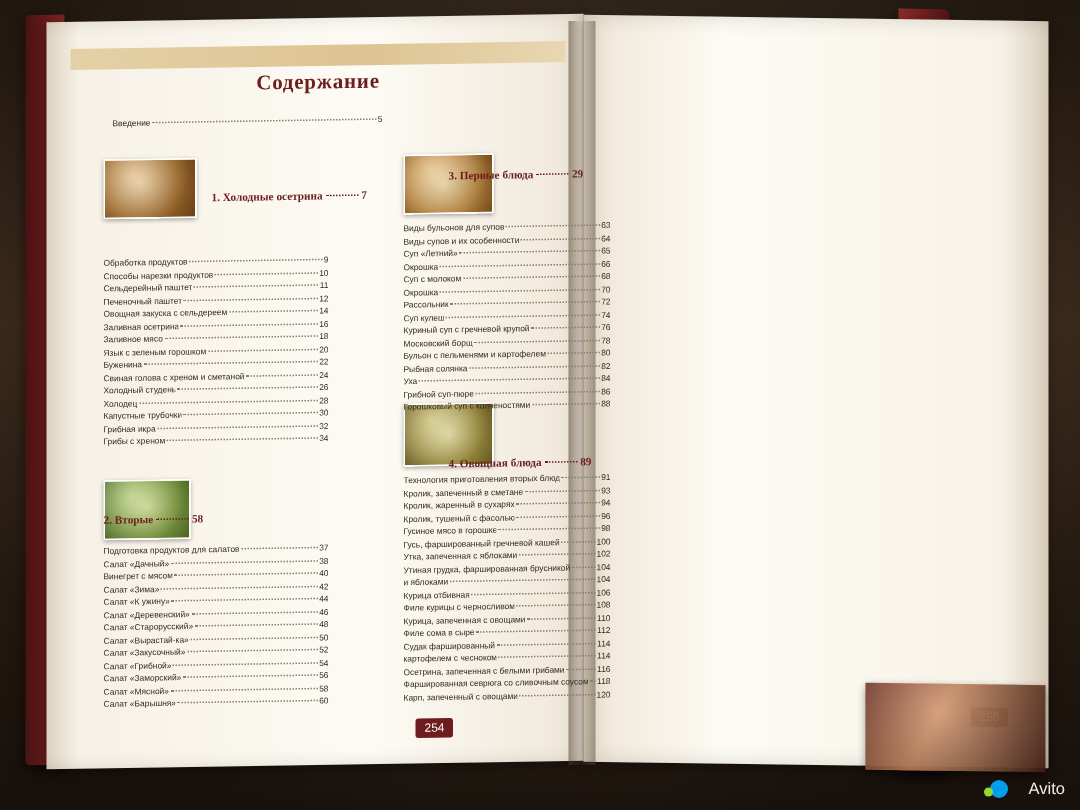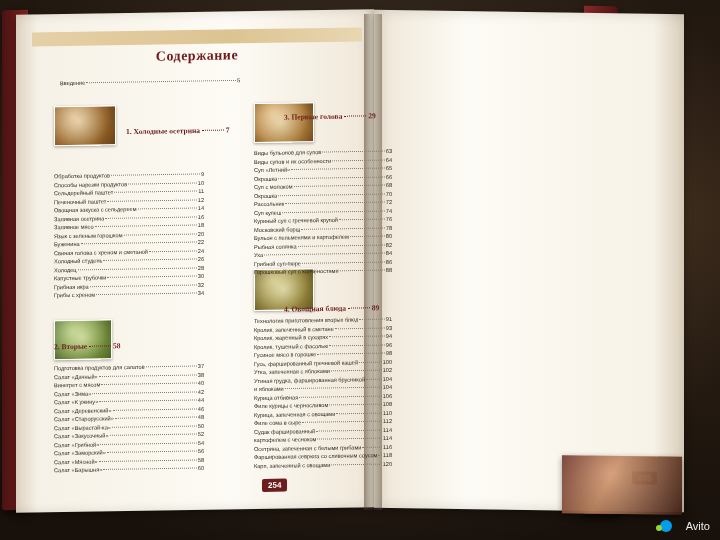--- a/index.html
+++ b/index.html
@@ -15,21 +15,21 @@
     position:absolute; inset:0;
     background:
       linear-gradient(180deg,#3a2a1c 0%,#4a3322 18%,#5c4129 40%,#3e2c1d 75%,#2a1d13 100%);
   }
   .desk:after{
     content:""; position:absolute; inset:0;
     background:radial-gradient(ellipse at 50% 40%, rgba(255,255,255,0.06), rgba(0,0,0,0.45) 80%);
   }
   
   .book {
-    position:absolute; left:2px; top:4px; width:616px; height:516px;
+    position:absolute; left:17px; top:4px; width:616px; height:516px;
   }
   .cover-left, .cover-right {
     position:absolute; background:#6d1d1d;
     box-shadow:0 4px 10px rgba(0,0,0,0.6);
   }
   .cover-left { left:0; top:6px; width:26px; height:500px;
     background:linear-gradient(90deg,#4a1212,#7e2323);
     transform:skewY(-1.2deg); border-radius:3px 0 0 3px;}
   .cover-right{ right:0; top:2px; width:34px; height:508px;
     background:linear-gradient(90deg,#8b2a2a,#4f1414);
@@ -108,21 +108,21 @@
   }
   .toc .pnum { flex:0 0 auto; }
 
   
   .c-left1 { left:22px; top:148px; width:150px; }
   .c-left2 { left:22px; top:340px; width:150px; }
   .c-mid1  { left:222px; top:128px; width:138px; }
   .c-mid2  { left:222px; top:296px; width:138px; }
 
   .pagenum {
-    position:absolute; font-size:8px; font-weight:bold; color:#fff;
+    position:absolute; font-size:8px; font-weight:normal; color:#fff;
     background:#6d1d1d; padding:2px 6px; border-radius:2px;
   }
   .pn-left { left:230px; top:458px; }
   .pn-right{ left:250px; top:452px; }
 
   
   .photo-strip {
     position:absolute; left:560px; top:452px; width:120px; height:58px;
     background:linear-gradient(120deg,#8a3b2a,#c87d4a 40%,#5d2b1c);
     transform:skewY(0.8deg); opacity:.95;
@@ -195,21 +195,21 @@
 
     <div class="banner-box b2">
       <span>2.</span>
       <span>Вторые</span>
       <span class="dotline"></span>
       <span>58</span>
     </div>
 
     <div class="banner-box b3">
       <span>3.</span>
-      <span>Первые голова</span>
+      <span>Первые блюда</span>
       <span class="dotline"></span>
       <span>29</span>
     </div>
 
     <div class="banner-box b4">
       <span>4.</span>
       <span>Овощная блюда</span>
       <span class="dotline"></span>
       <span>89</span>
     </div>

